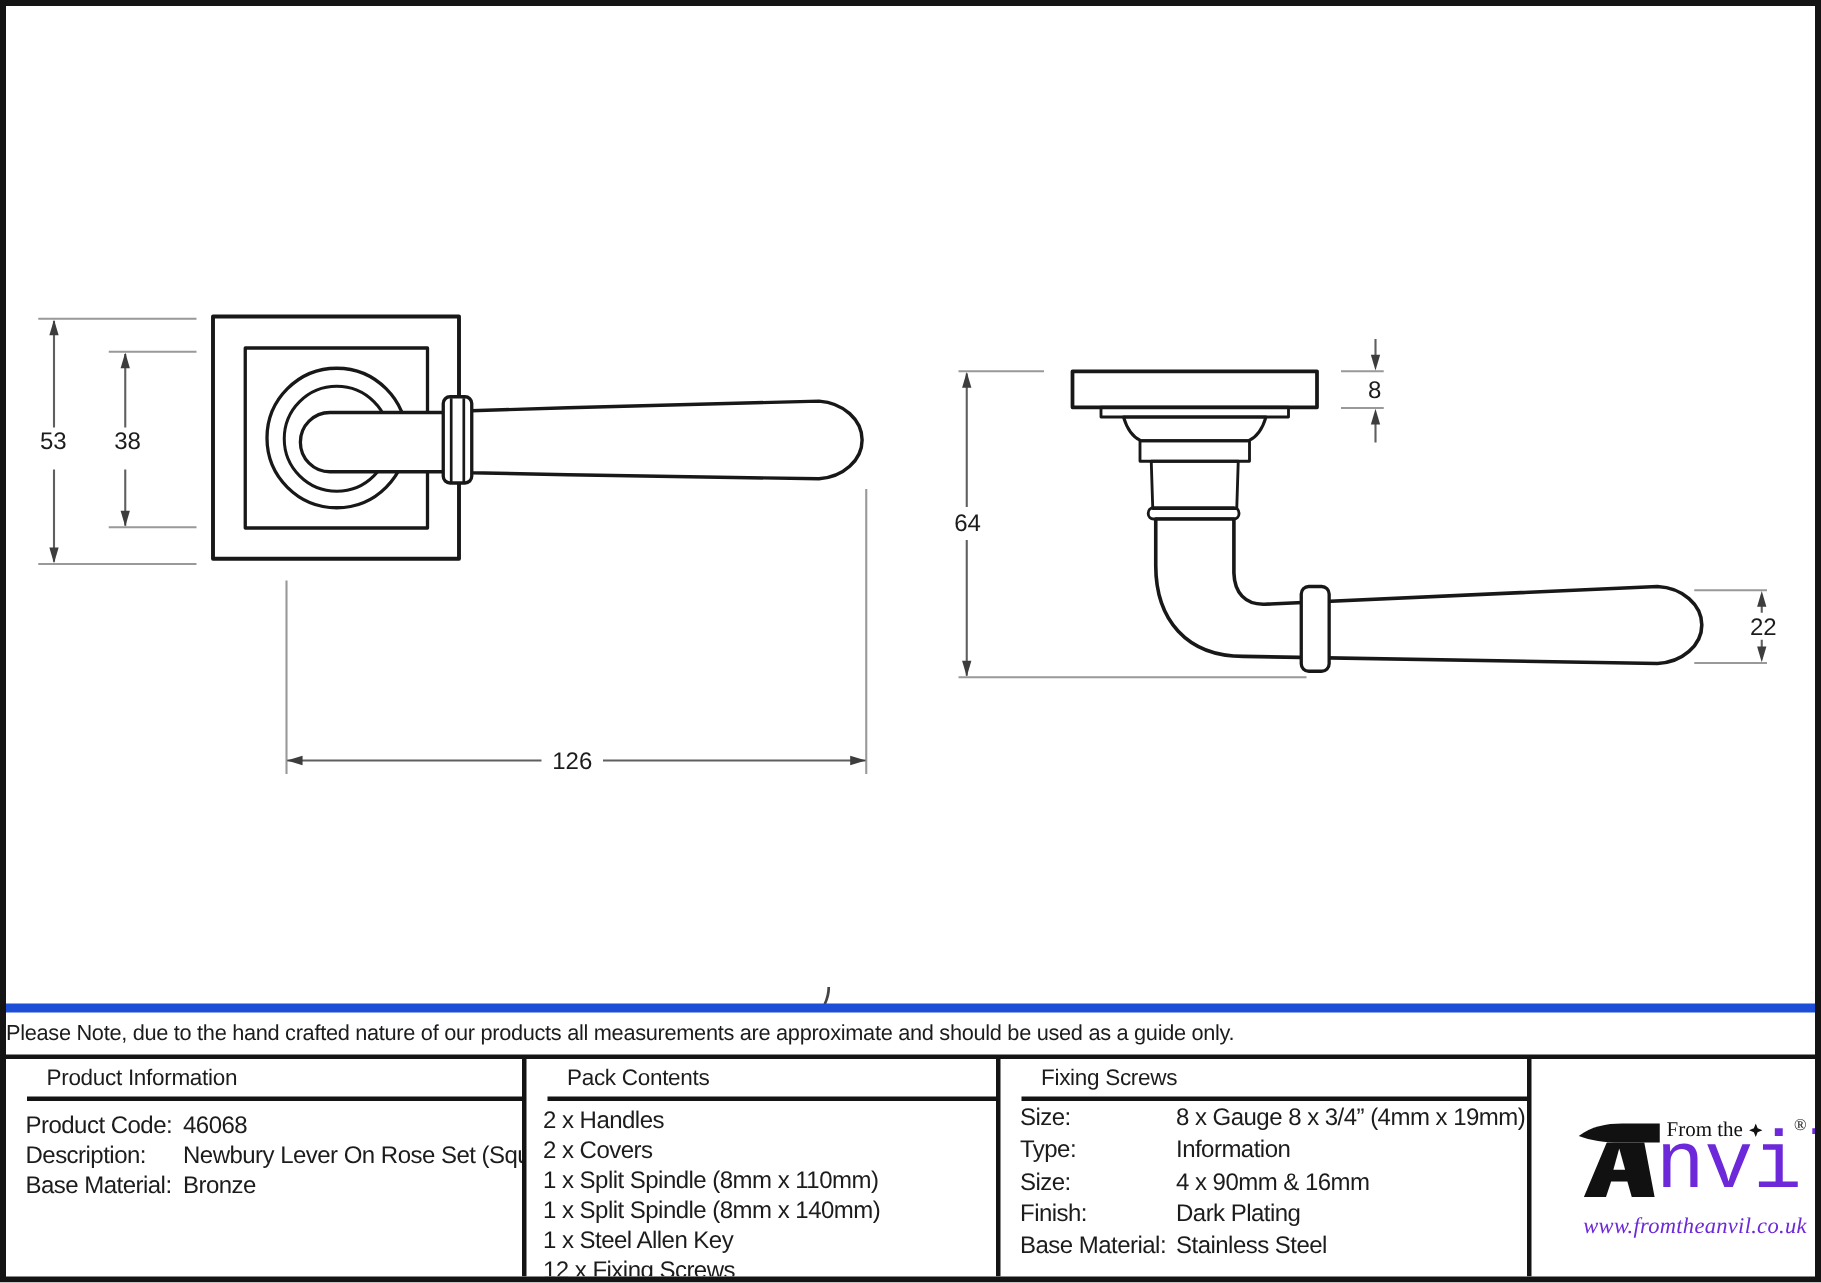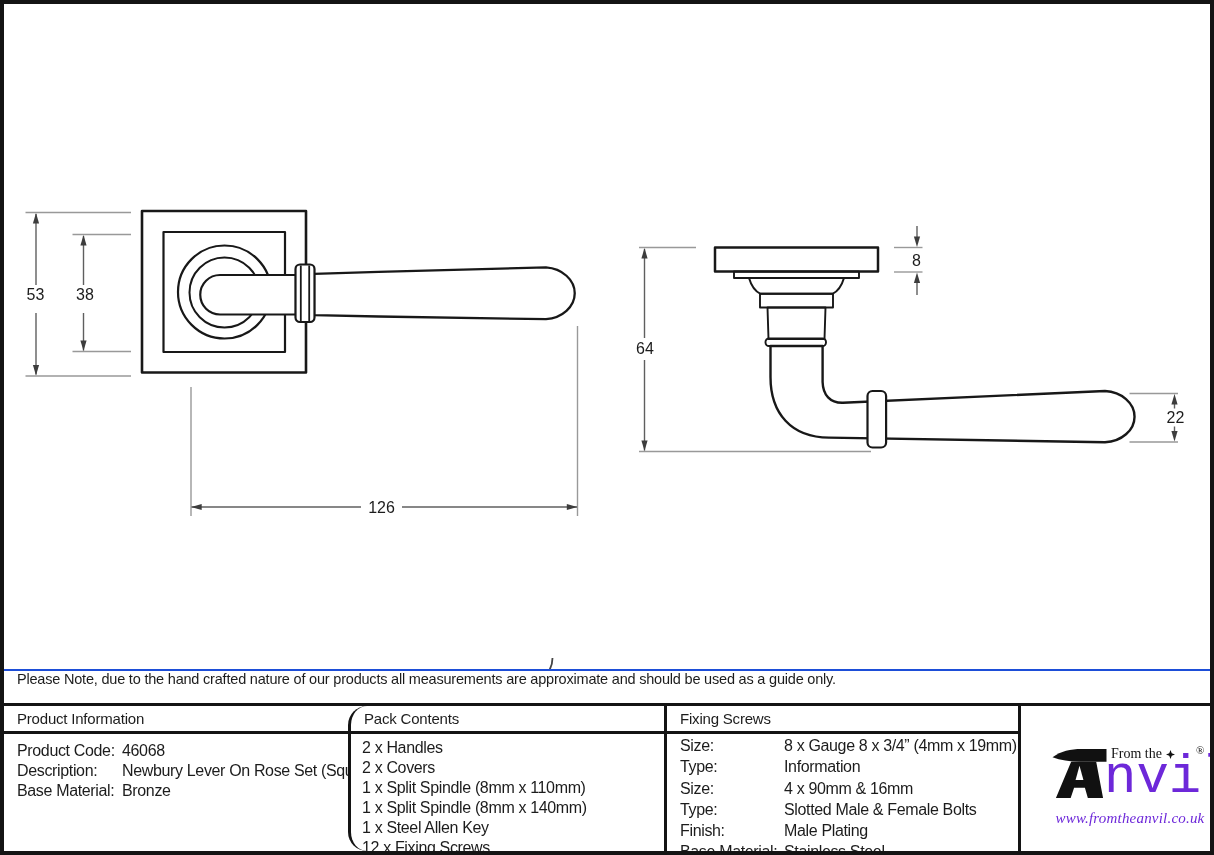--- a/index.html
+++ b/index.html
@@ -7,37 +7,37 @@
     position:relative;width:1214px;height:855px;box-sizing:border-box;
     background:#fff;border:4px solid #141414;overflow:hidden;
     font-family:"Liberation Sans",sans-serif;color:#1c1c1c;
   }
   
   .drawings{position:absolute;left:0;top:0;width:1206px;height:666px;}
   .dim-label{font:16px "Liberation Sans",sans-serif;fill:#1c1c1c;text-anchor:middle;}
   
   .note-bar{
     position:absolute;left:0;right:0;top:665px;height:37px;box-sizing:border-box;
-    border-top:2px solid #1d4ed8;border-bottom:3px solid #141414;
-    display:flex;align-items:flex-start;padding-left:13px;
+    border-top:6px solid #1d4ed8;border-bottom:3px solid #141414;
+    display:flex;align-items:center;
     font-size:14.5px;letter-spacing:-0.2px;
   }
   
   .spec-table{
     position:absolute;left:0;right:0;top:702px;bottom:0;
     display:flex;align-items:stretch;
   }
   .col{box-sizing:border-box;overflow:hidden;}
   .col-product{width:344px;}
-  .col-pack{width:316px;border-left:3px solid #141414;border-radius:19px;}
+  .col-pack{width:316px;border-left:3px solid #141414;}
   .col-fixing{width:354px;border-left:3px solid #141414;}
   .col-brand{flex:1;border-left:3px solid #141414;display:flex;align-items:center;justify-content:flex-end;}
   .cell-header{
     height:25px;line-height:26px;padding-left:13px;border-bottom:3px solid #141414;
-    font-size:15px;letter-spacing:-0.2px;white-space:nowrap;
+    font-size:15px;letter-spacing:-0.2px;white-space:nowrap;margin-left:14px;
   }
   .cell-body{font-size:16px;letter-spacing:-0.35px;white-space:nowrap;}
   .col-product .cell-body{padding:7px 0 0 13px;}
   .kv-row{height:20px;line-height:20px;}
   .col-fixing .kv-row{height:21.3px;line-height:21.3px;}
   .kv-label{display:inline-block;width:105px;}
   .col-fixing .kv-label{width:104px;}
   .col-pack .cell-body{padding:4px 0 0 11px;}
   .list-item{height:20px;line-height:20px;}
   .col-fixing .cell-body{padding:1px 0 0 13px;}
@@ -183,24 +183,21 @@
         <div class="kv-row">
           <span class="kv-label">Size:</span><span class="kv-value">8 x Gauge 8 x 3/4” (4mm x 19mm)</span>
         </div>
         <div class="kv-row">
           <span class="kv-label">Type:</span><span class="kv-value">Information</span>
         </div>
         <div class="kv-row">
           <span class="kv-label">Size:</span><span class="kv-value">4 x 90mm &amp; 16mm</span>
         </div>
         <div class="kv-row">
-          <span class="kv-label">Type:</span><span class="kv-value">Slotted Male &amp; Female Bolts</span>
-        </div>
-        <div class="kv-row">
-          <span class="kv-label">Finish:</span><span class="kv-value">Male Plating</span>
+          <span class="kv-label">Finish:</span><span class="kv-value">Dark Plating</span>
         </div>
         <div class="kv-row">
           <span class="kv-label">Base Material:</span><span class="kv-value">Stainless Steel</span>
         </div>
       </div>
     </div>
 
     <div class="col col-brand">
       <div class="logo-box">
         <svg class="anvil-a" viewBox="0 0 56 51">

